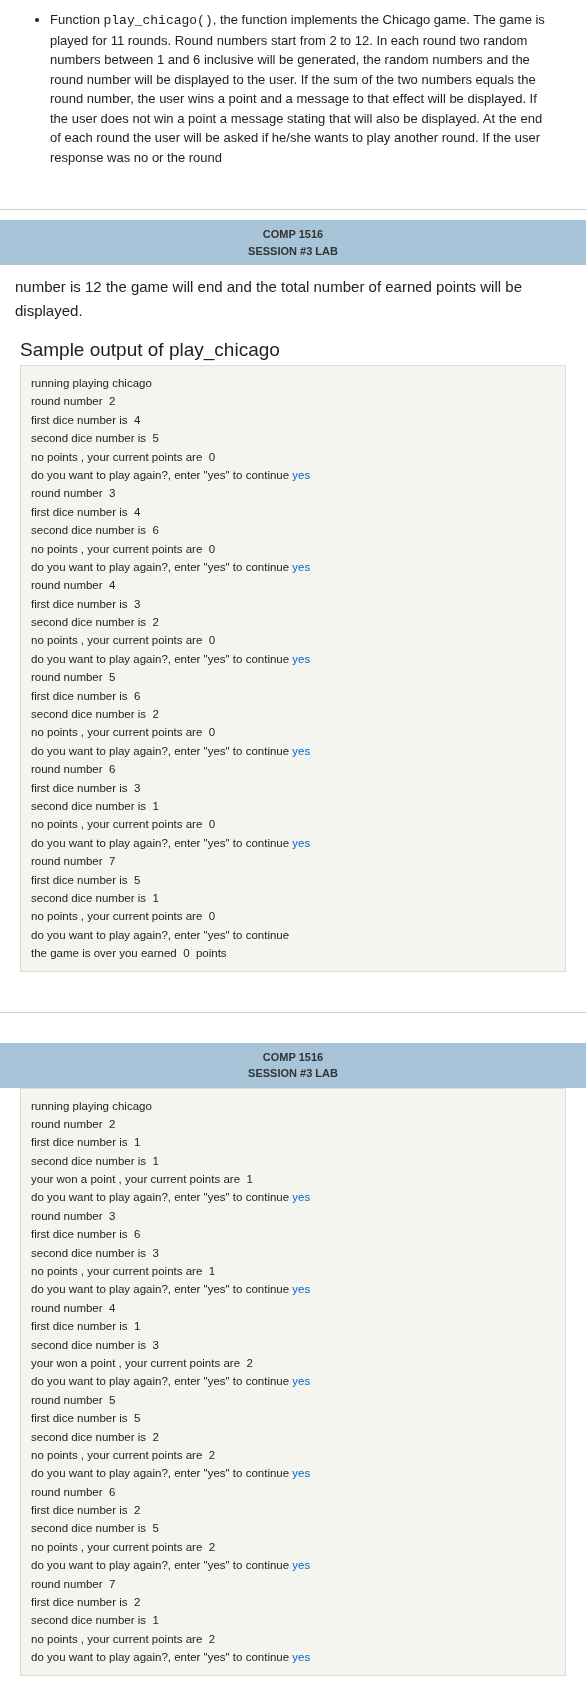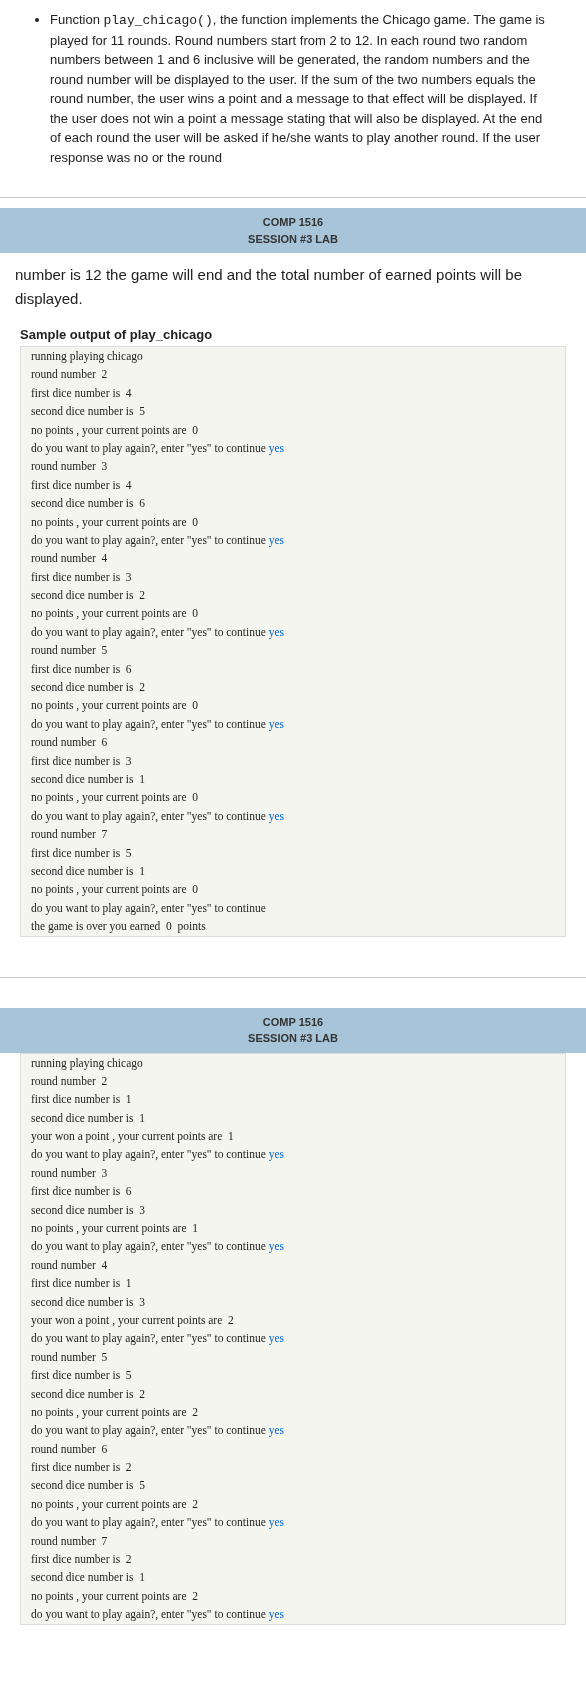--- a/index.html
+++ b/index.html
@@ -14,21 +14,21 @@
     .bullet-section {
       padding: 10px 30px 20px 30px;
     }
 
     ul.main-list {
       list-style: disc;
       padding-left: 20px;
     }
 
     ul.main-list li {
-      margin-bottom: 0;
+      margin-bottom: 12px;
       line-height: 1.5;
     }
 
     .inline-code {
       font-family: 'Courier New', monospace;
       background: none;
     }
 
     .divider {
       border: none;
@@ -46,31 +46,31 @@
       line-height: 1.5;
     }
 
     .content-inner {
       padding: 10px 15px;
       font-size: 15px;
       line-height: 1.6;
     }
 
     .sample-label {
-      font-weight: bold;
-      font-size: 13px;
+      font-weight: normal;
+      font-size: 19px;
       margin: 6px 20px 4px 20px;
     }
 
     .code-block {
       background: #f5f5f0;
       border: 1px solid #ddd;
       margin: 0 20px;
-      padding: 0 10px;
-      font-family: Liberation Serif, serif;
+      padding: 8px 10px;
+      font-family: Liberation Sans, sans-serif;
       font-size: 11.5px;
       line-height: 1.6;
       overflow-x: auto;
       white-space: pre;
     }
 
     .panel-wrapper {
       margin-bottom: 10px;
     }
 

